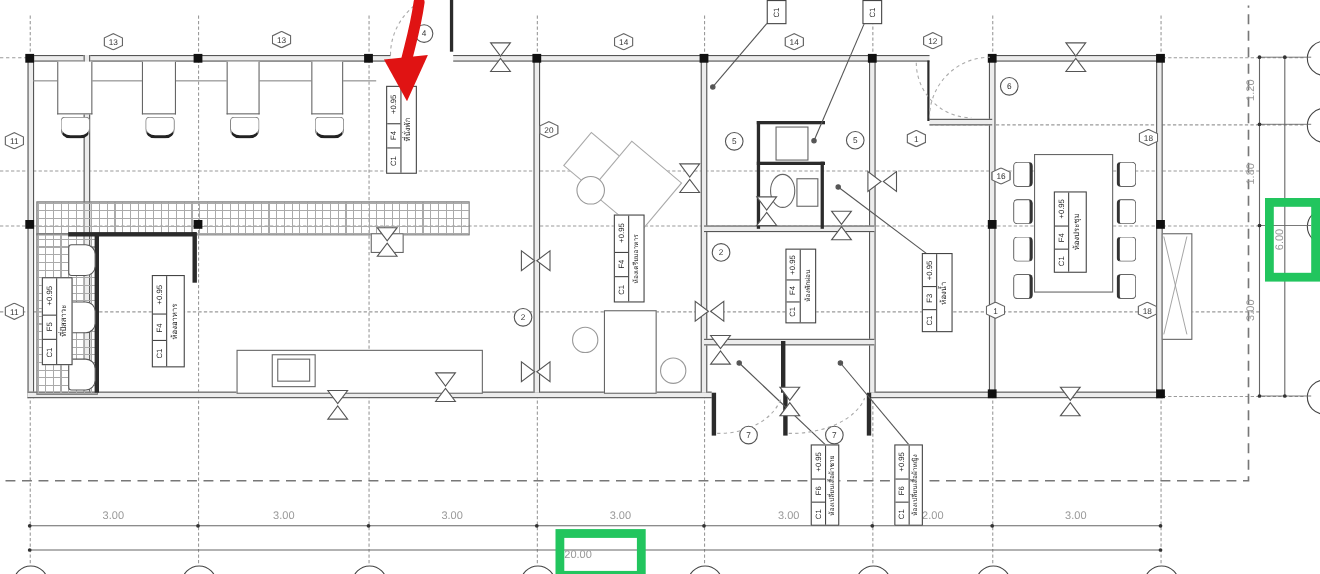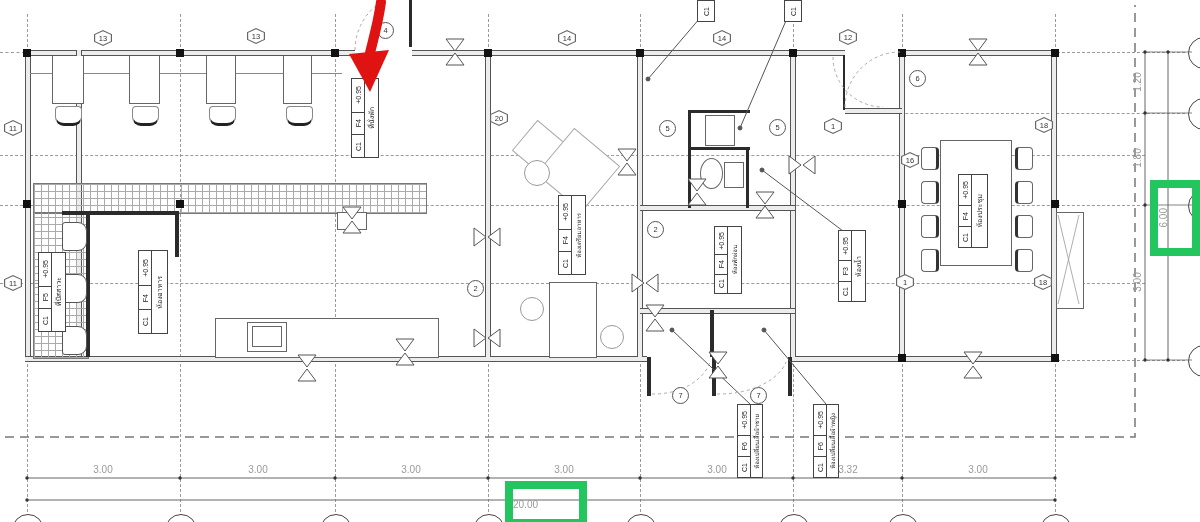--- a/index.html
+++ b/index.html
@@ -507,21 +507,21 @@
   <div class="cutcir" style="left:1188px;top:37px;"></div>
   <div class="cutcir" style="left:1188px;top:98px;"></div>
   <div class="cutcir" style="left:1188px;top:190px;"></div>
   <div class="cutcir" style="left:1188px;top:345px;"></div>
 
   <span class="dim" style="left:103px;top:464px;transform:translateX(-50%);">3.00</span>
   <span class="dim" style="left:258px;top:464px;transform:translateX(-50%);">3.00</span>
   <span class="dim" style="left:411px;top:464px;transform:translateX(-50%);">3.00</span>
   <span class="dim" style="left:564px;top:464px;transform:translateX(-50%);">3.00</span>
   <span class="dim" style="left:717px;top:464px;transform:translateX(-50%);">3.00</span>
-  <span class="dim" style="left:848px;top:464px;transform:translateX(-50%);">3.32</span>
+  <span class="dim" style="left:848px;top:464px;transform:translateX(-50%);">2.00</span>
   <span class="dim" style="left:978px;top:464px;transform:translateX(-50%);">3.00</span>
 
   <span class="dim vdim" style="left:1132px;top:82px;transform:translateY(-50%) rotate(180deg);">1.20</span>
   <span class="dim vdim" style="left:1132px;top:158px;transform:translateY(-50%) rotate(180deg);">1.80</span>
   <span class="dim vdim" style="left:1132px;top:282px;transform:translateY(-50%) rotate(180deg);">3.00</span>
 
   <div class="redbox" style="left:505px;top:481px;width:66px;height:30px;">
     <span class="dim" style="position:static;">20.00</span>
   </div>
   <div class="redbox" style="left:1150px;top:180px;width:34px;height:60px;">

